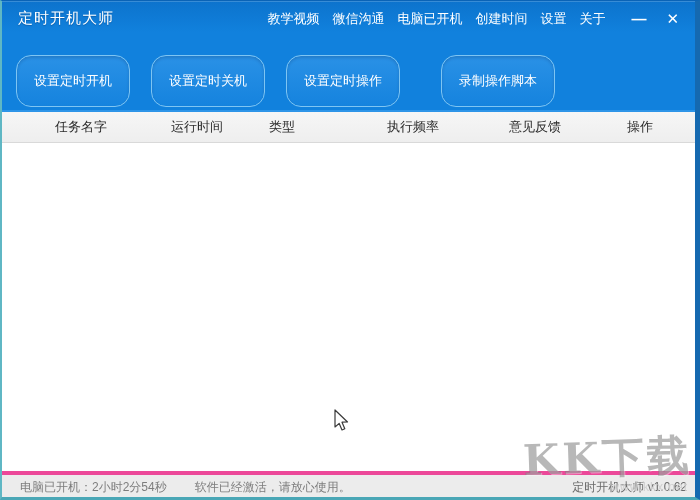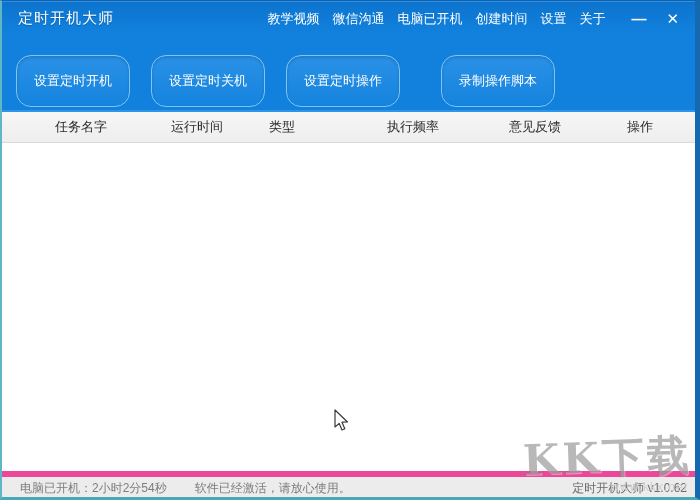--- a/index.html
+++ b/index.html
@@ -39,21 +39,21 @@
   .table-header{
     position:relative; height:31px; background:linear-gradient(180deg,#f6f6f6,#eeeeee);
     border-bottom:1px solid #d9d9d9; font-size:13px; color:#2b2b2b;
   }
   .col{ position:absolute; top:50%; transform:translate(-50%,-50%); white-space:nowrap; cursor:default; }
   
   .content{ position:relative; height:328px; background:#ffffff; }
   .cursor{ position:absolute; left:332px; top:266px; }
   
   .statusbar{
-    height:29px; background:#ececec; border-top:6px solid #ec4899;
+    height:29px; background:#ececec; border-top:4px solid #ec4899;
     display:flex; align-items:center; padding:0 8px 0 18px;
     font-size:12px; color:#7d7d7d;
   }
   .status-activation{ margin-left:28px; }
   .version{ margin-left:auto; color:#6a6a6a; }
   
   .watermark{
     position:absolute; right:3px; bottom:4px; text-align:right;
     pointer-events:none; z-index:5; line-height:1;
   }

